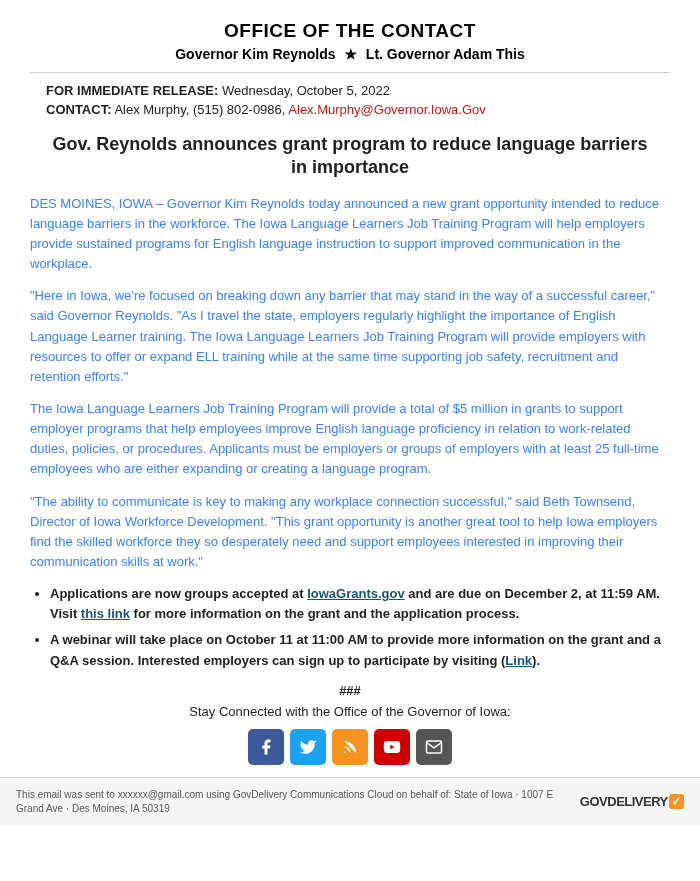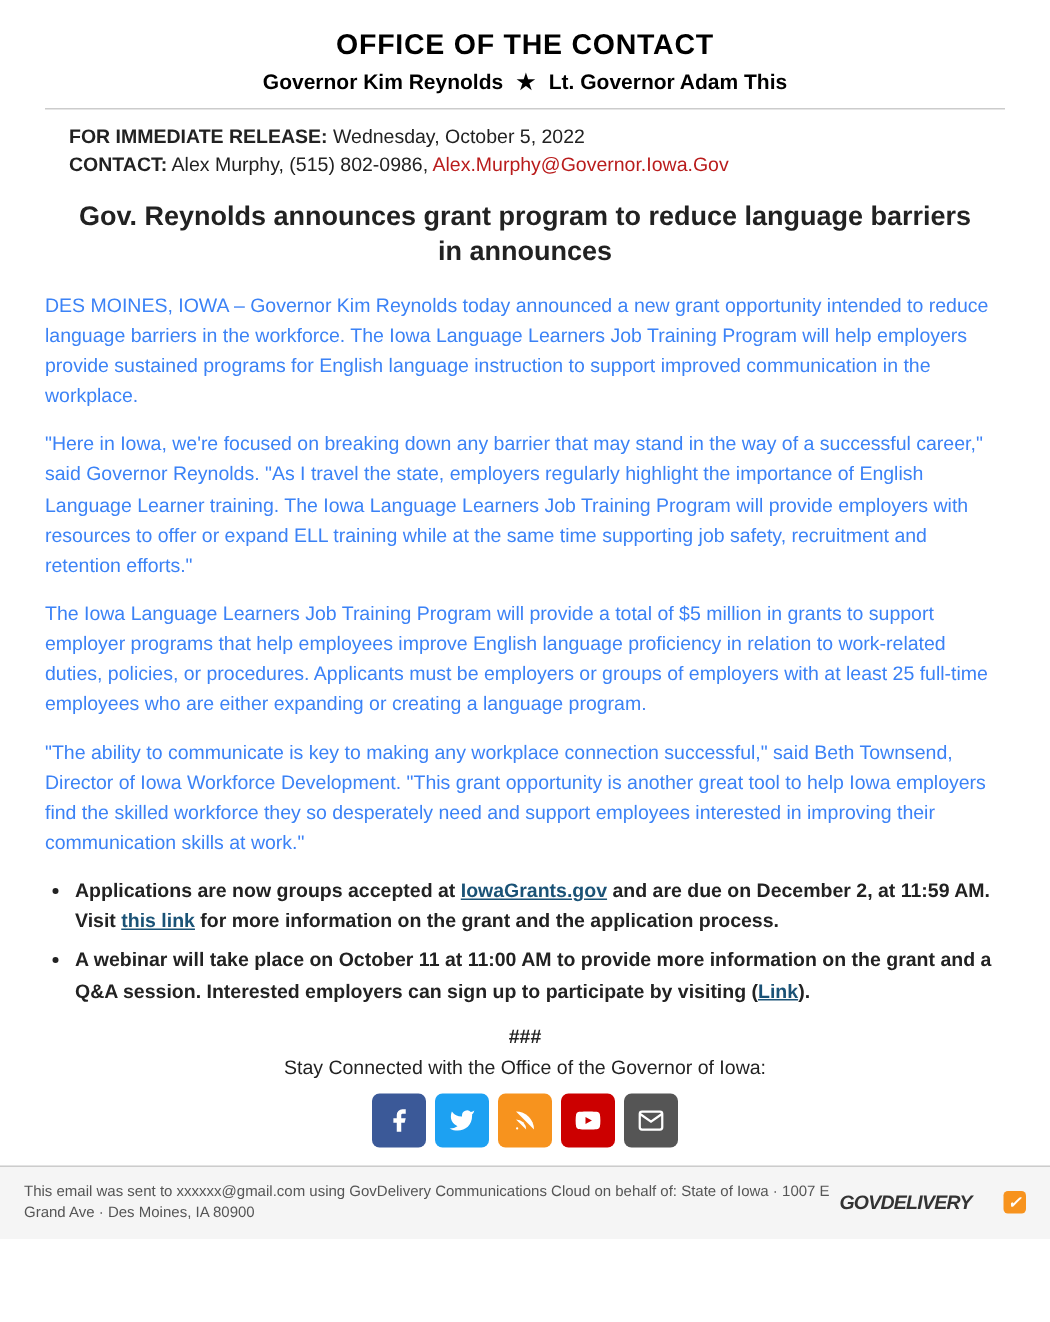--- a/index.html
+++ b/index.html
@@ -149,22 +149,21 @@
       max-width: 560px;
       line-height: 1.4;
     }
     .govdelivery-logo {
       font-size: 13px;
       font-weight: bold;
       color: #333;
       white-space: nowrap;
       display: flex;
       align-items: flex-end;
-      gap: 21px;
-      font-style: italic;
+      gap: 1px;
     }
     .govdelivery-logo .gov-text {
       font-weight: bold;
       font-size: 13px;
       color: #333;
       letter-spacing: -0.5px;
     }
     .govdelivery-logo .checkmark {
       background: #f7931e;
       color: #fff;
@@ -194,21 +193,21 @@
     <span>Wednesday, October 5, 2022</span>
   </div>
   <div class="release-info">
     <span class="label">CONTACT:</span>
     <span>Alex Murphy, (515) 802-0986,</span>
     <a class="contact-link" href="mailto:Alex.Murphy@Governor.Iowa.Gov">Alex.Murphy@Governor.Iowa.Gov</a>
   </div>
 
   <div class="news-headline">
     <span>Gov. Reynolds announces grant program to reduce language barriers</span><br>
-    <span>in announces</span>
+    <span>in importance</span>
   </div>
 
   <p class="body-text">DES MOINES, IOWA – Governor Kim Reynolds today announced a new grant opportunity intended to reduce language barriers in the workforce. The Iowa Language Learners Job Training Program will help employers provide sustained programs for English language instruction to support improved communication in the workplace.</p>
 
   <p class="body-text">"Here in Iowa, we're focused on breaking down any barrier that may stand in the way of a successful career," said Governor Reynolds. "As I travel the state, employers regularly highlight the importance of English Language Learner training. The Iowa Language Learners Job Training Program will provide employers with resources to offer or expand ELL training while at the same time supporting job safety, recruitment and retention efforts."</p>
 
   <p class="body-text">The Iowa Language Learners Job Training Program will provide a total of $5 million in grants to support employer programs that help employees improve English language proficiency in relation to work-related duties, policies, or procedures. Applicants must be employers or groups of employers with at least 25 full-time employees who are either expanding or creating a language program.</p>
 
   <p class="body-text">"The ability to communicate is key to making any workplace connection successful," said Beth Townsend, Director of Iowa Workforce Development. "This grant opportunity is another great tool to help Iowa employers find the skilled workforce they so desperately need and support employees interested in improving their communication skills at work."</p>
 
@@ -253,18 +252,18 @@
       <svg width="18" height="18" viewBox="0 0 24 24" fill="none" stroke="white" stroke-width="2">
         <path d="M4 4h16c1.1 0 2 .9 2 2v12c0 1.1-.9 2-2 2H4c-1.1 0-2-.9-2-2V6c0-1.1.9-2 2-2z"></path>
         <polyline points="22,6 12,13 2,6"></polyline>
       </svg>
     </button>
   </div>
 
 </div>
 
 <div class="bottom-bar">
-  <div class="bottom-bar-text">This email was sent to xxxxxx@gmail.com using GovDelivery Communications Cloud on behalf of: State of Iowa · 1007 E Grand Ave · Des Moines, IA 80900</div>
+  <div class="bottom-bar-text">This email was sent to xxxxxx@gmail.com using GovDelivery Communications Cloud on behalf of: State of Iowa · 1007 E Grand Ave · Des Moines, IA 50319</div>
   <div class="govdelivery-logo">
     <span class="gov-text">GOVDELIVERY</span>
     <span class="checkmark">✓</span>
   </div>
 </div>
 
 </body></html>

